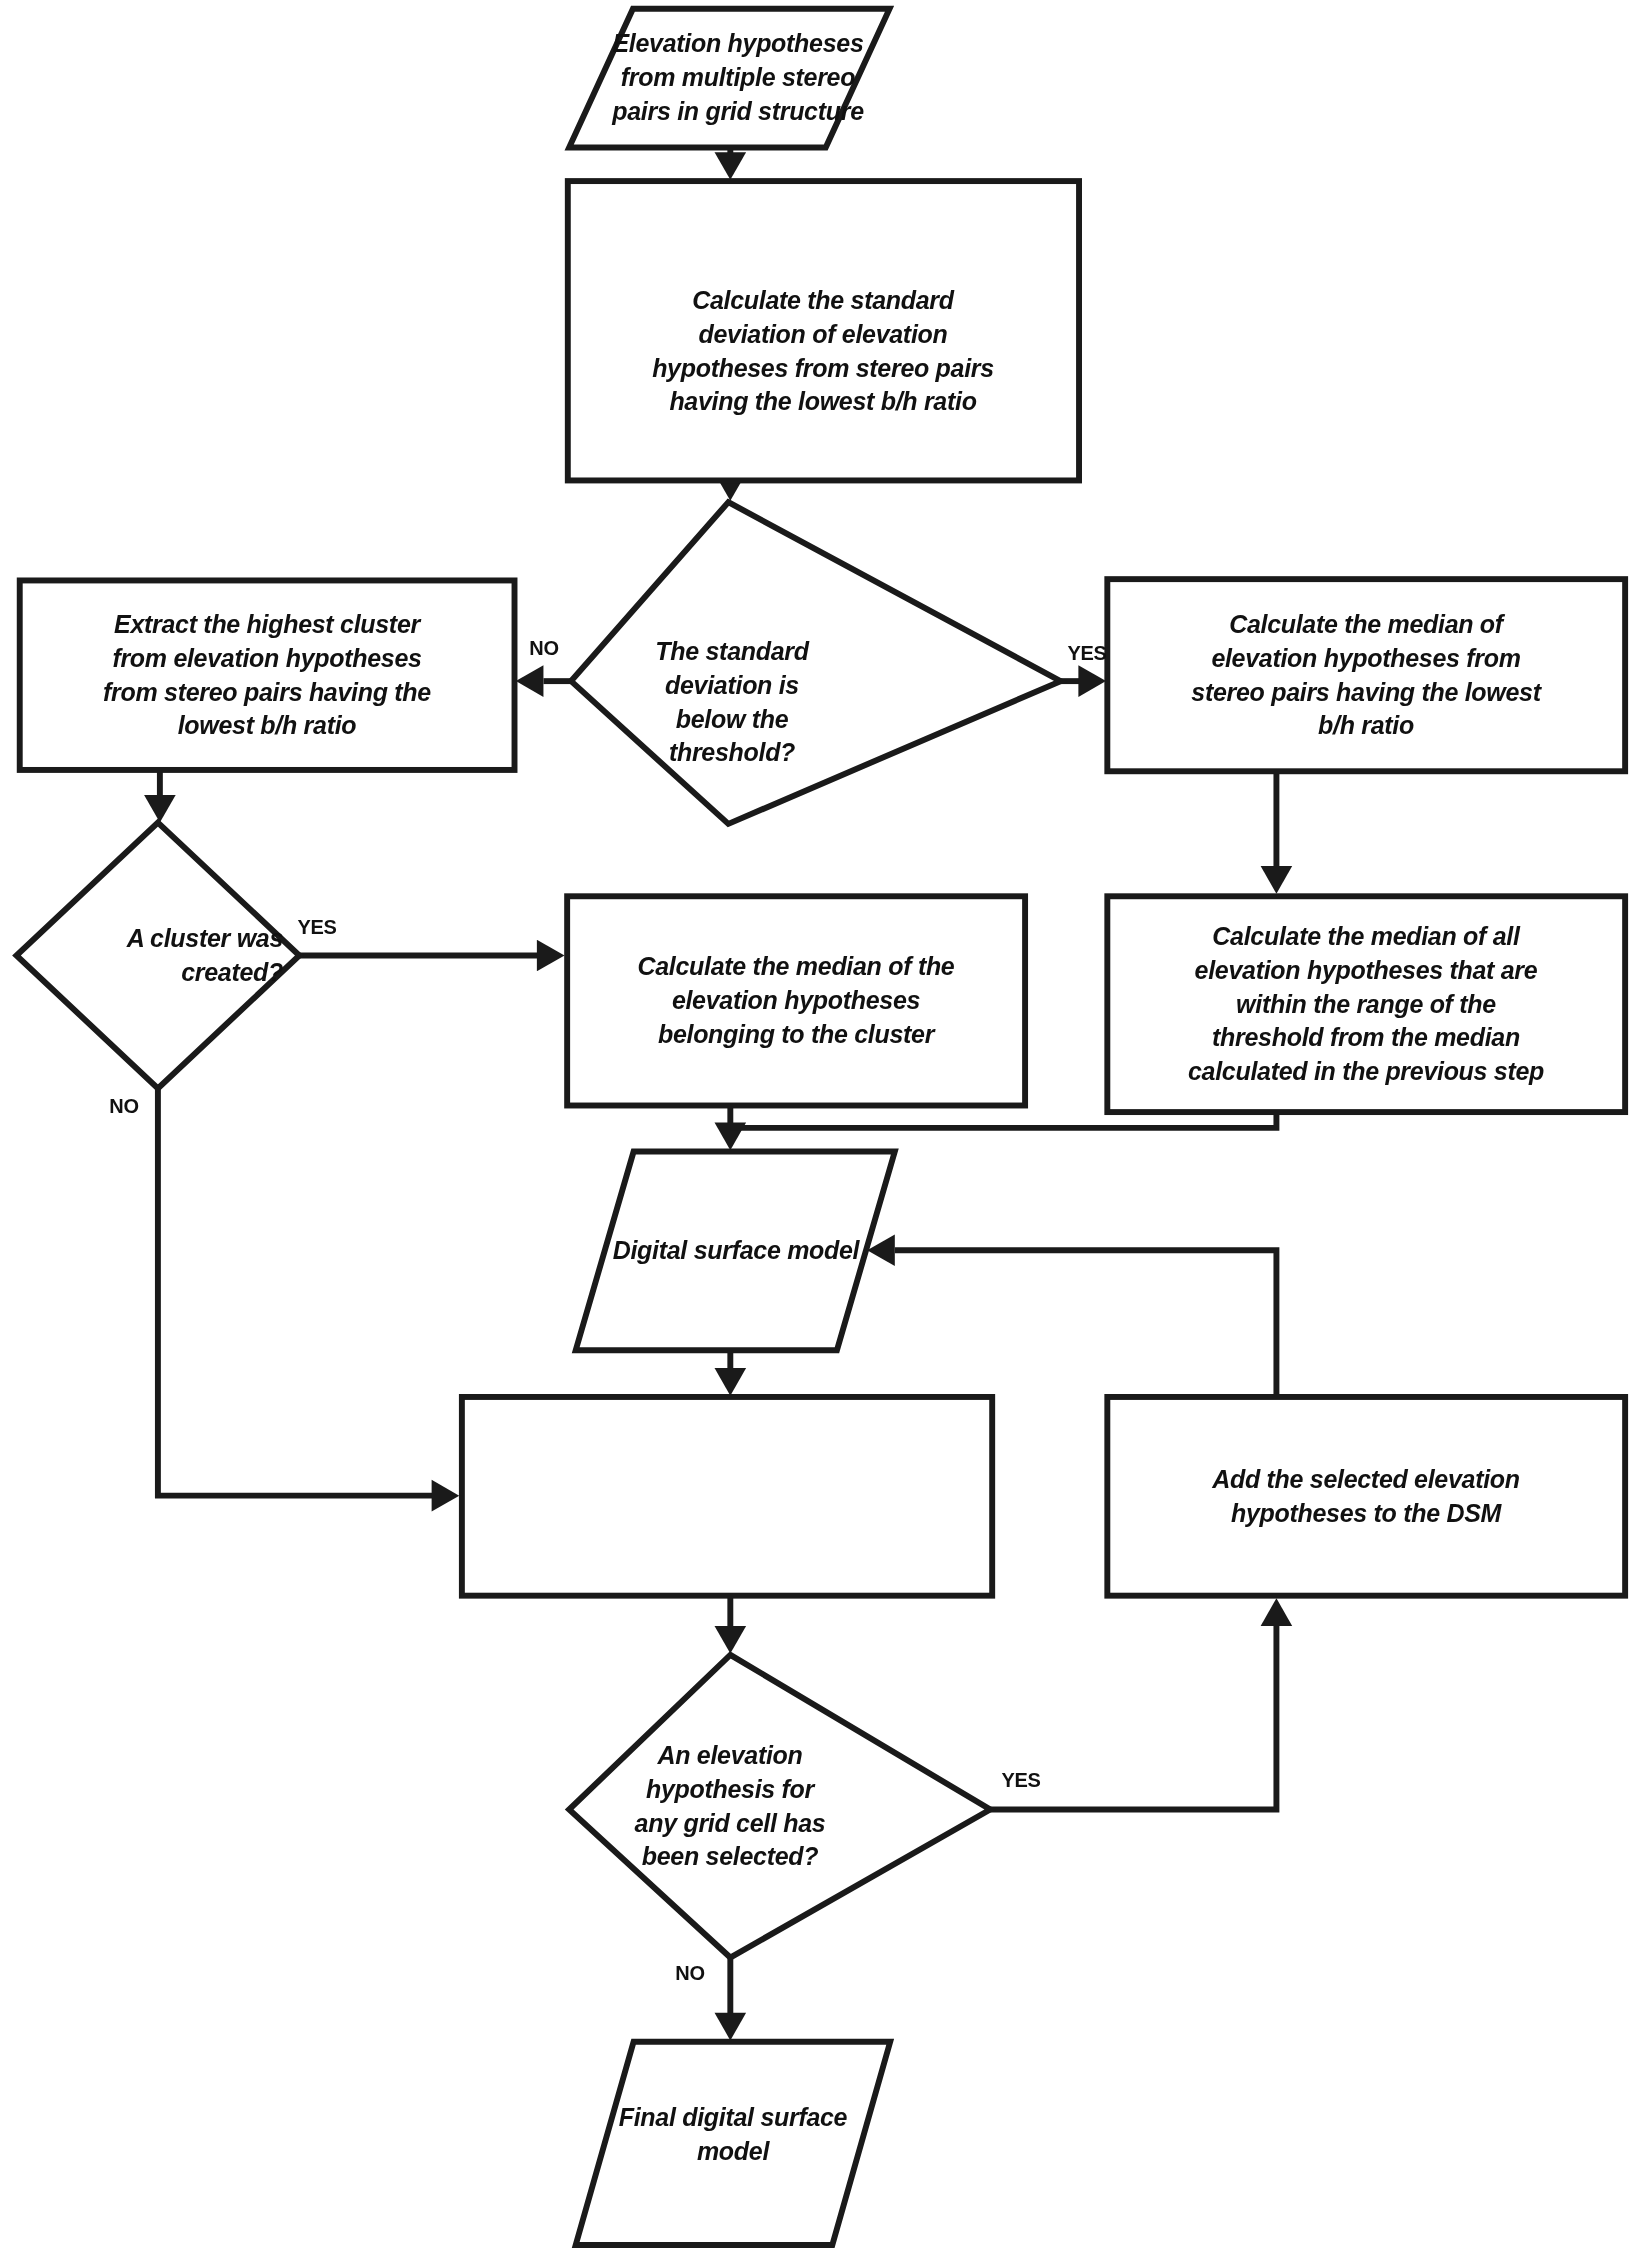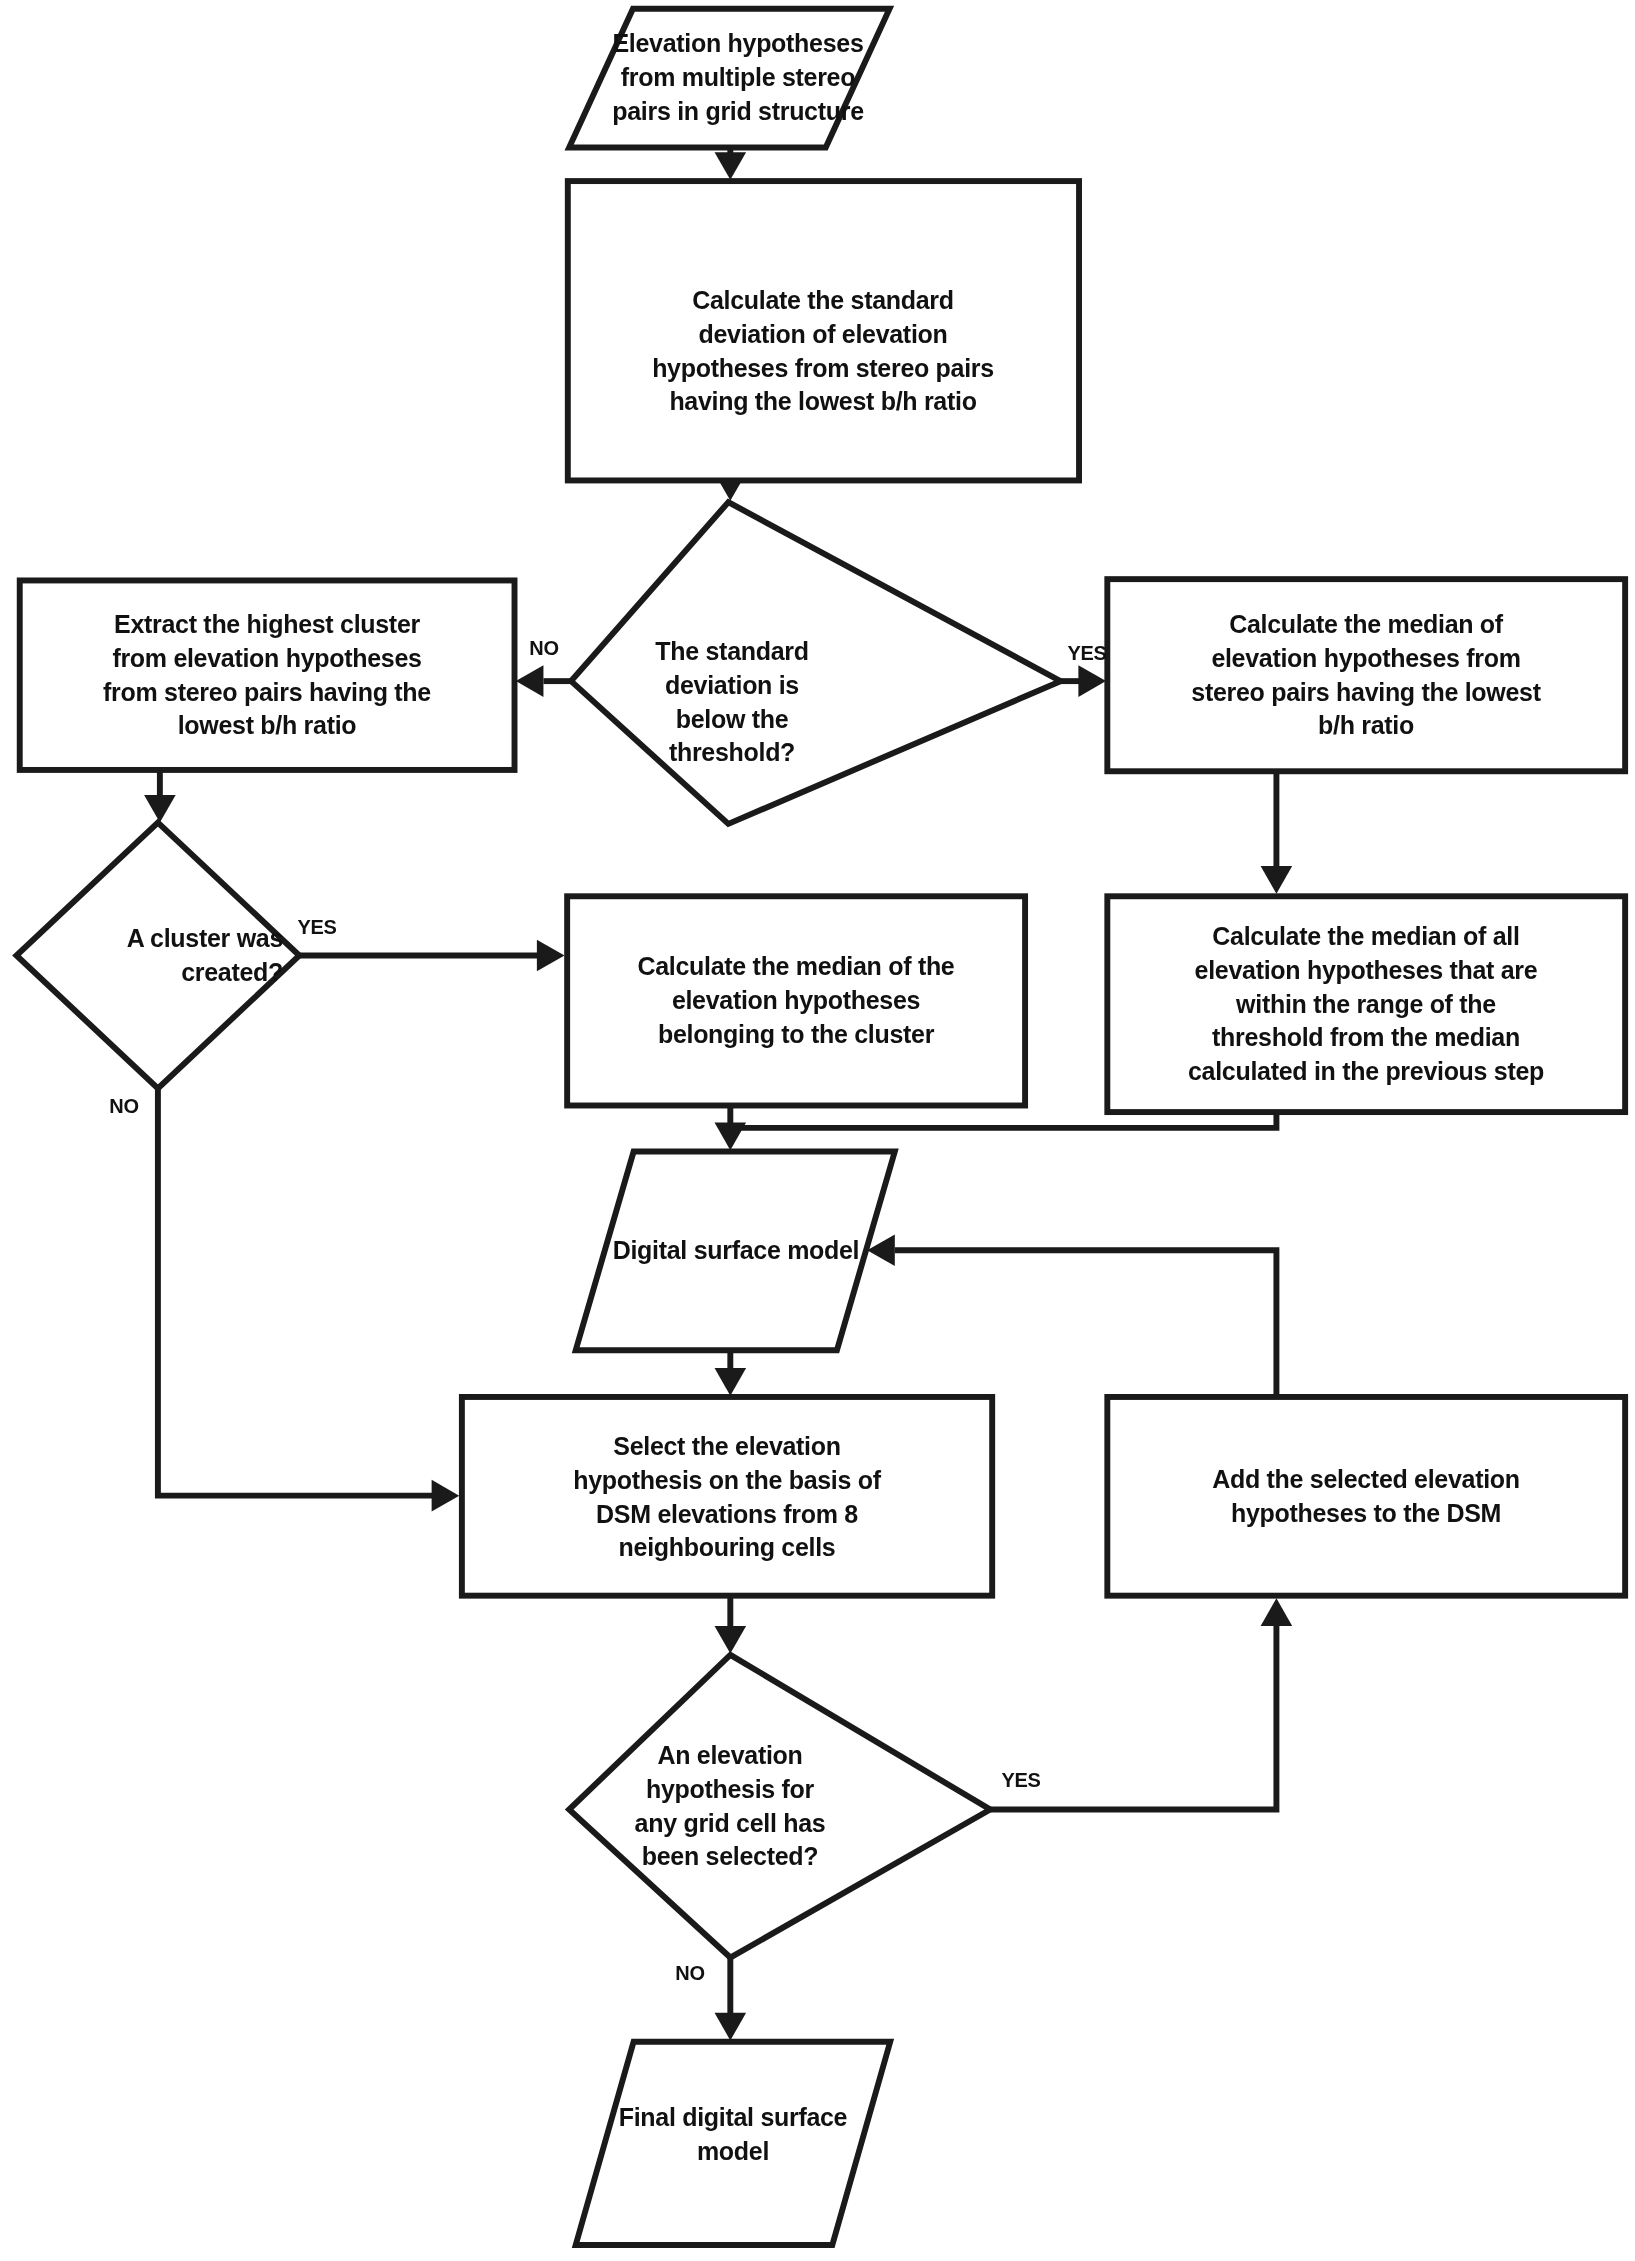--- a/index.html
+++ b/index.html
@@ -37,20 +37,21 @@
   .node-text {
     position: absolute;
     transform: translate(-50%, -50%);
     text-align: center;
     white-space: pre-line;
     font-size: 25px;
     font-weight: bold;
     line-height: 1.35;
     color: #111111;
     letter-spacing: -0.3px;
+    font-style: italic;
   }
   .edge-label {
     position: absolute;
     transform: translate(-50%, -50%);
     font-size: 20px;
     font-weight: bold;
     color: #111111;
     letter-spacing: -0.3px;
   }
 </style>
@@ -142,24 +143,20 @@
 created?</div>
   <div class="node-text" style="left:796px; top:1001px; width:428px;">Calculate the median of the
 elevation hypotheses
 belonging to the cluster</div>
   <div class="node-text" style="left:1366px; top:1004px; width:487px;">Calculate the median of all
 elevation hypotheses that are
 within the range of the
 threshold from the median
 calculated in the previous step</div>
   <div class="node-text" style="left:736px; top:1251px; width:421px;">Digital surface model</div>
-  <div class="node-text" style="left:727px; top:1497px; width:487px;">Select the elevation
-hypothesis on the basis of
-DSM elevations from 8
-neighbouring cells</div>
   <div class="node-text" style="left:1366px; top:1497px; width:461px;">Add the selected elevation
 hypotheses to the DSM</div>
   <div class="node-text" style="left:730px; top:1806px; width:290px;">An elevation
 hypothesis for
 any grid cell has
 been selected?</div>
   <div class="node-text" style="left:733px; top:2135px; width:342px;">Final digital surface
 model</div>
 
   <div class="edge-label" style="left:544px; top:648px;">NO</div>

